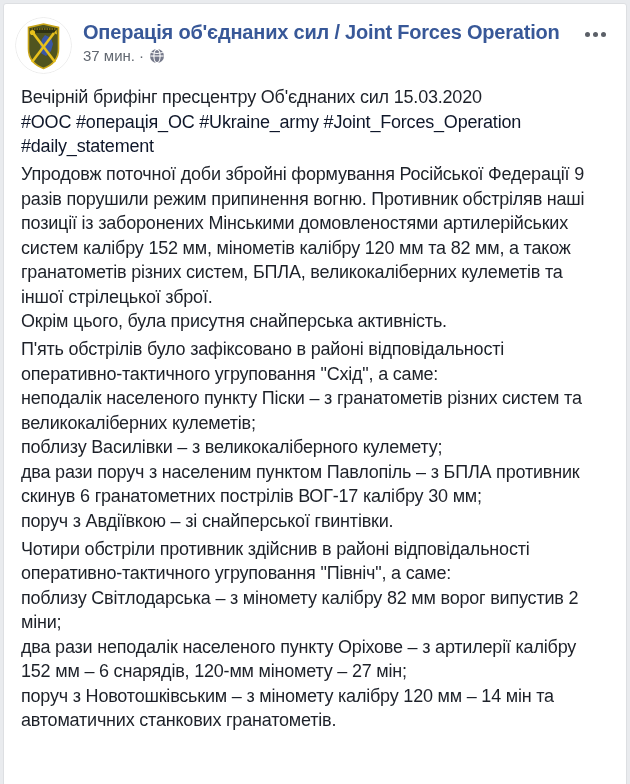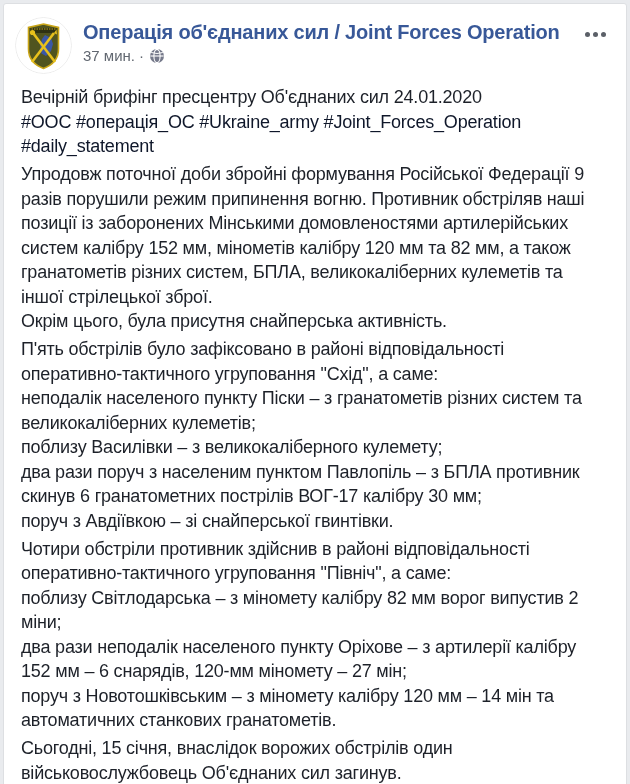--- a/index.html
+++ b/index.html
@@ -110,23 +110,22 @@
     </div>
     <div class="menu-dots" title="">
       <i></i>
       <i></i>
       <i></i>
     </div>
   </header>
 
   <div class="post-body">
     <p>
-      <span>Вечірній брифінг пресцентру Об'єднаних сил 24.01.2020</span><br>
+      <span>Вечірній брифінг пресцентру Об'єднаних сил 15.03.2020</span><br>
       <span id="hashtags"><a class="hashtag" href="#">#ООС</a> <a class="hashtag" href="#">#операція_ОС</a> <a class="hashtag" href="#">#Ukraine_army</a> <a class="hashtag" href="#">#Joint_Forces_Operation</a> <a class="hashtag" href="#">#daily_statement</a></span>
     </p>
     <div id="paragraphs">
         <p><span>Упродовж поточної доби збройні формування Російської Федерації 9 разів порушили режим припинення вогню. Противник обстріляв наші позиції із заборонених Мінськими домовленостями артилерійських систем калібру 152 мм, мінометів калібру 120 мм та 82 мм, а також гранатометів різних систем, БПЛА, великокаліберних кулеметів та іншої стрілецької зброї.</span><br><span>Окрім цього, була присутня снайперська активність.</span></p>
         <p><span>П'ять обстрілів було зафіксовано в районі відповідальності оперативно-тактичного угруповання "Схід", а саме:</span><br><span>неподалік населеного пункту Піски – з гранатометів різних систем та великокаліберних кулеметів;</span><br><span>поблизу Василівки – з великокаліберного кулемету;</span><br><span>два рази поруч з населеним пунктом Павлопіль – з БПЛА противник скинув 6 гранатометних пострілів ВОГ-17 калібру 30 мм;</span><br><span>поруч з Авдіївкою – зі снайперської гвинтівки.</span></p>
         <p><span>Чотири обстріли противник здійснив в районі відповідальності оперативно-тактичного угруповання "Північ", а саме:</span><br><span>поблизу Світлодарська – з міномету калібру 82 мм ворог випустив 2 міни;</span><br><span>два рази неподалік населеного пункту Оріхове – з артилерії калібру 152 мм – 6 снарядів, 120-мм міномету – 27 мін;</span><br><span>поруч з Новотошківським – з міномету калібру 120 мм – 14 мін та автоматичних станкових гранатометів.</span></p>
-        <p><span>Сьогодні, 15 січня, внаслідок ворожих обстрілів один військовослужбовець Об'єднаних сил загинув.</span></p>
       </div>
   </div>
 </article>
 
 </body></html>

